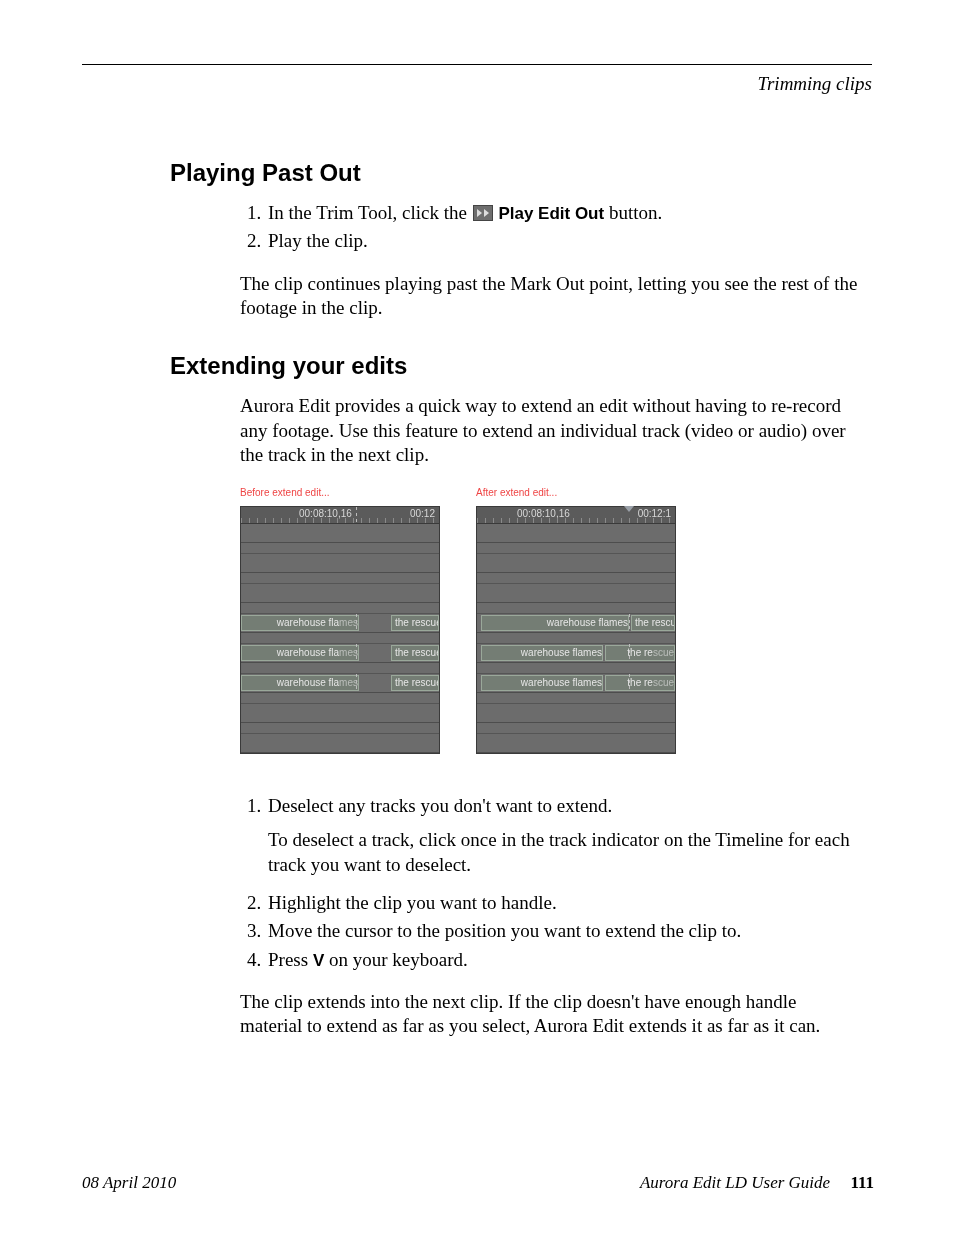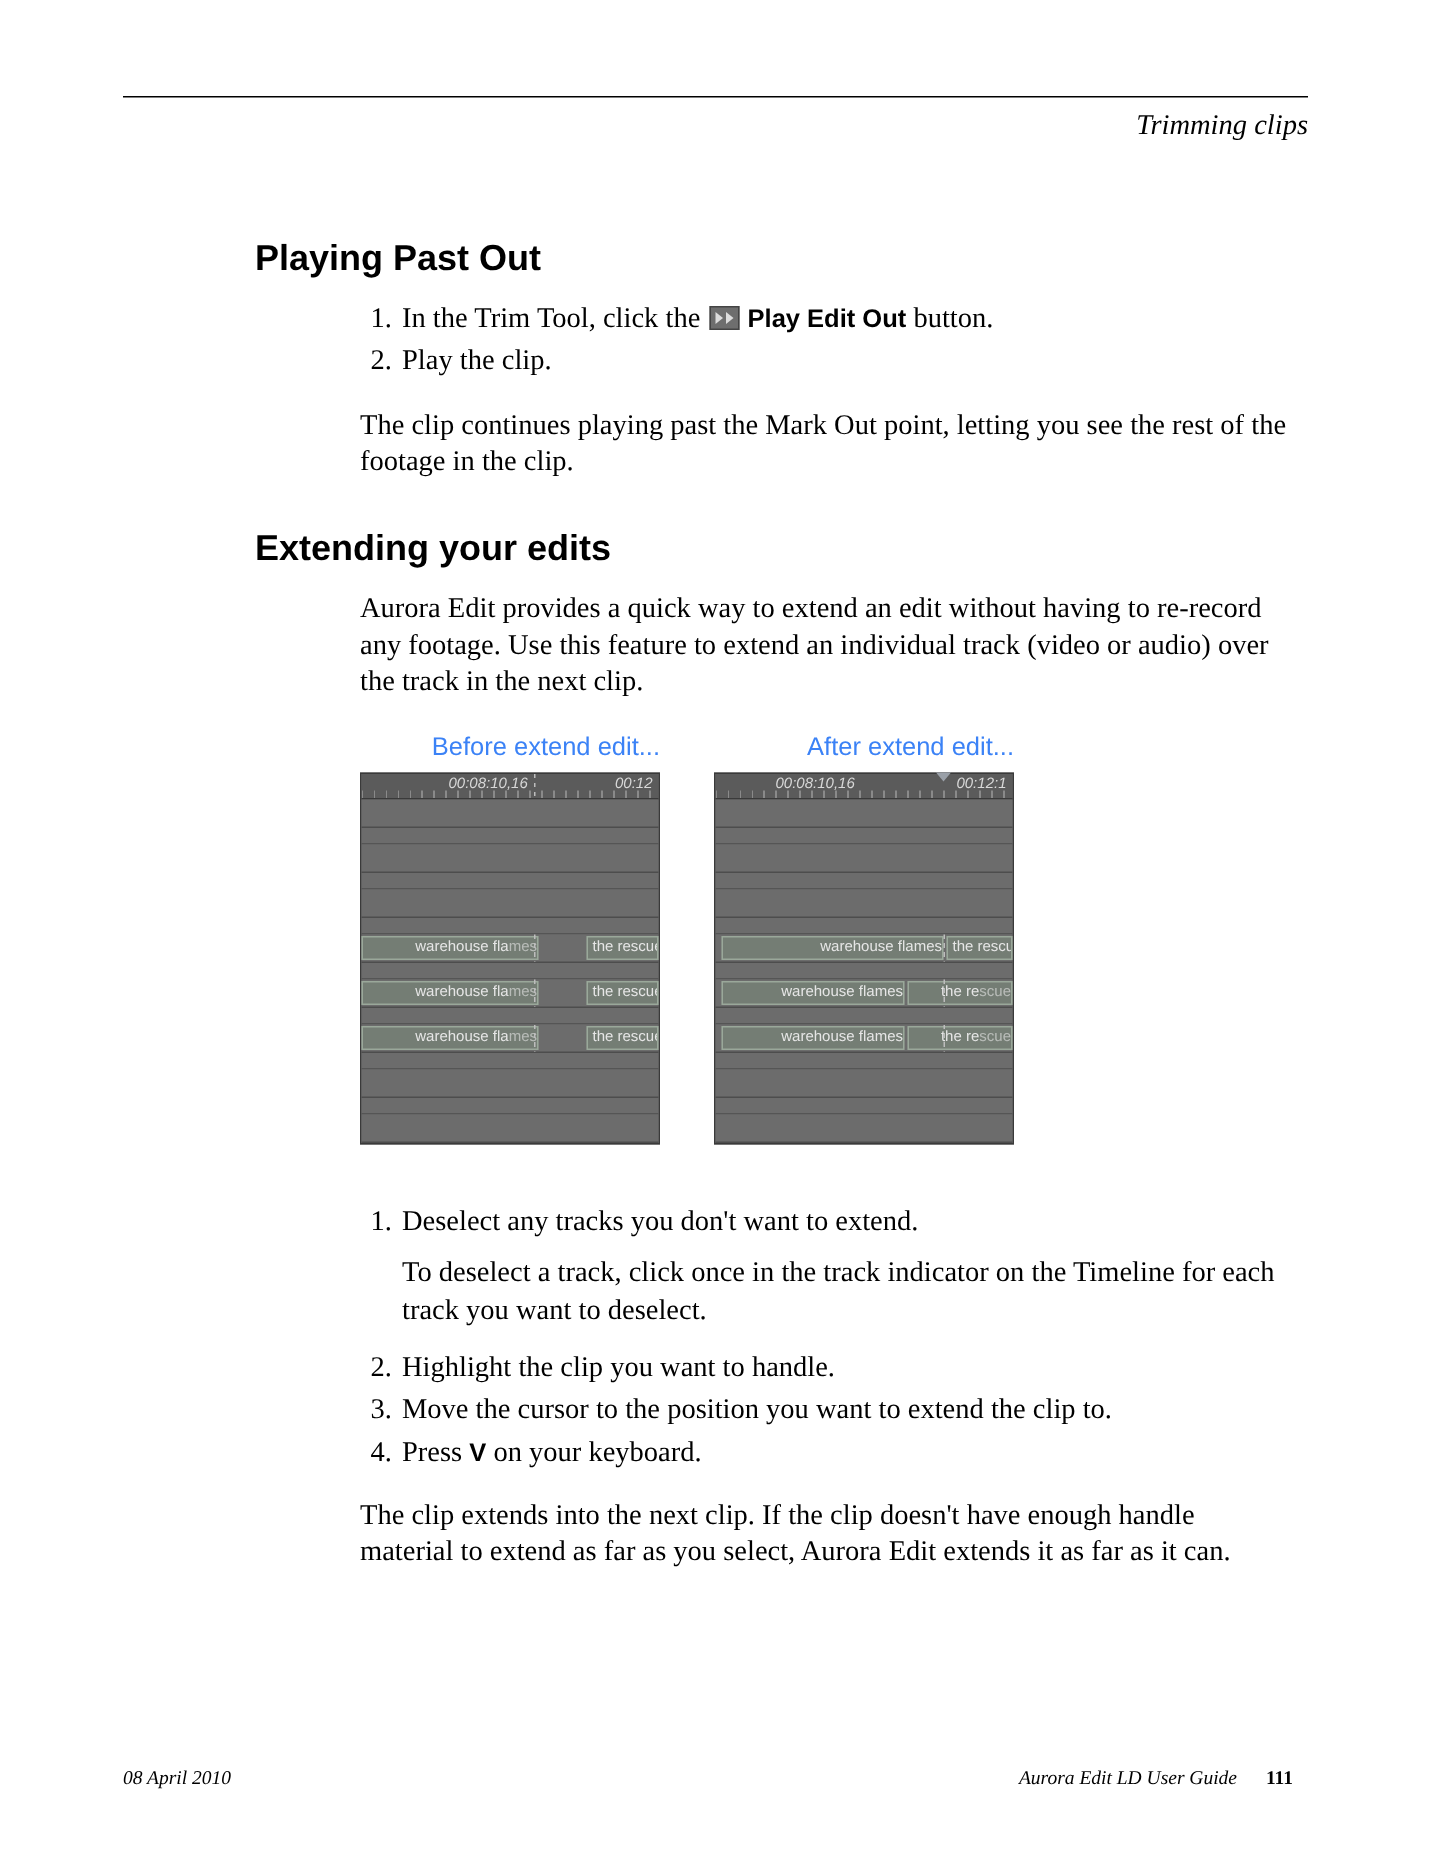--- a/index.html
+++ b/index.html
@@ -94,39 +94,38 @@
 
   
   .figure {
     margin: 20px 0 40px 0;
     display: flex;
     gap: 36px;
   }
   .tl-panel { width: 200px; }
   .tl-caption {
     font-family: Arial, Helvetica, sans-serif;
-    font-size: 17px;
-    text-align: right;
+    font-size: 10px;
+    text-align: left;
     margin-bottom: 6px;
-    color: #3b82f6;
+    color: #ef4444;
   }
   .tl {
     background: #6c6c6c;
     border: 1px solid #3a3a3a;
     width: 198px;
   }
   .tl-ruler {
     background: #5b5b5b;
     color: #d8d8d8;
     font-family: Arial, Helvetica, sans-serif;
     font-size: 10px;
     height: 16px;
     position: relative;
     border-bottom: 1px solid #3a3a3a;
-    font-style: italic;
   }
   .tl-ruler .tc { position: absolute; top: 1px; }
   .tl-ruler .ticks {
     position: absolute; left:0; right:0; bottom:0; height:5px;
     background: repeating-linear-gradient(90deg,#8a8a8a 0 1px, transparent 1px 8px);
   }
   .tl-track {
     height: 18px;
     border-bottom: 1px solid #4d4d4d;
     background: #6c6c6c;
@@ -161,22 +160,22 @@
     border-left: 5px solid transparent;
     border-right: 5px solid transparent;
     border-top: 6px solid #9aa0a8;
     transform: translateX(-5px);
   }
 
   .footer {
     position: absolute;
     bottom: 42px;
     left: 82px;
-    right: 92px;
-    font-size: 13px;
+    right: 80px;
+    font-size: 17px;
     display: flex;
     justify-content: space-between;
     align-items: flex-end;
   }
   .footer .left { font-style: italic; }
   .footer .right { font-style: italic; }
   .footer .pageno { font-style: normal; font-weight: bold; margin-left: 16px; }
 </style>
 </head>
 <body>

